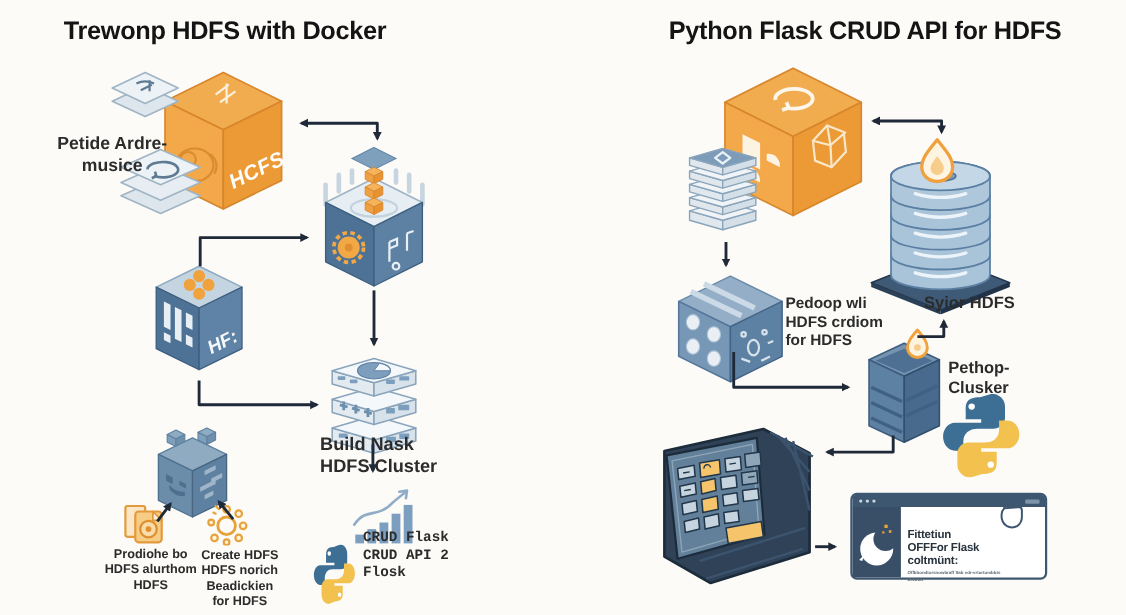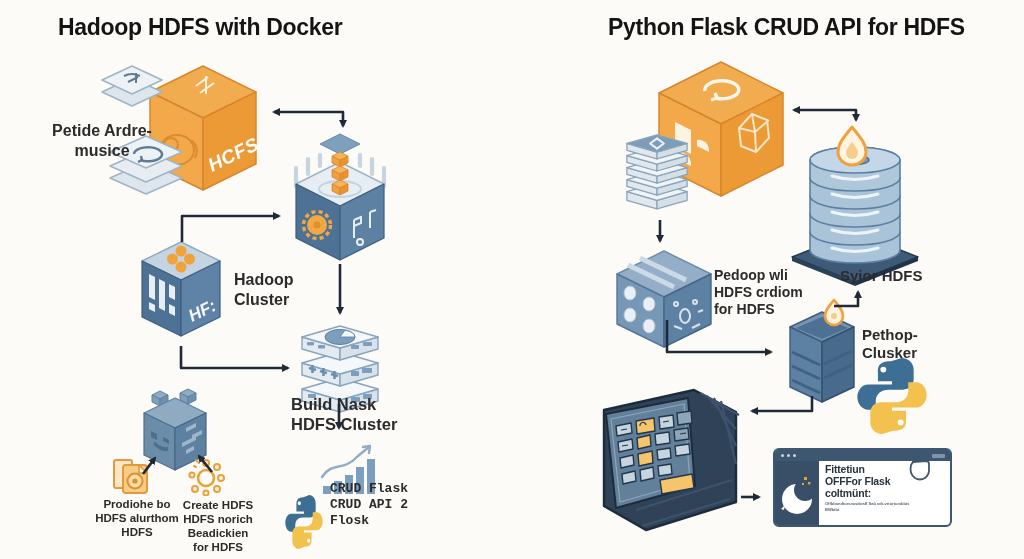--- a/index.html
+++ b/index.html
@@ -12,30 +12,30 @@
   svg text{font-family:"Liberation Sans",sans-serif;}
   .arrows{position:absolute;left:0;top:0;pointer-events:none;}
   
   .browser{position:absolute;left:773px;top:448px;width:179px;height:79px;background:#fff;
            border:2px solid #3E5771;border-radius:6px;box-sizing:border-box;}
   .browser .bar{height:11px;background:#3E5771;border-radius:3px 3px 0 0;position:relative;}
   .browser .bar .dot{position:absolute;top:4px;width:3px;height:3px;border-radius:50%;background:#C9D6E1;}
   .browser .bar .menu{position:absolute;top:3.5px;right:5px;width:13px;height:4px;background:#7E94AB;border-radius:1px;}
   .browser .body{display:flex;height:calc(100% - 11px);}
   .browser .side{width:44px;background:#394F68;position:relative;border-radius:0 0 0 3px;}
-  .browser .content{flex:1;padding:3px 5px 0 6px;}
+  .browser .content{flex:1;padding:20px 5px 0 6px;}
   .browser .head{font-size:10.5px;line-height:1.12;font-weight:bold;color:#27323D;white-space:pre-line;letter-spacing:-0.2px;}
   .browser .fine{margin-top:2px;font-size:4px;line-height:1.5;color:#5A6570;font-weight:bold;white-space:pre-line;}
 </style>
 </head>
 <body>
 
 <div id="stage">
 
-  <div class="abs title" style="left:58px;top:14px;">Hadoop HDFS with Docker</div>
+  <div class="abs title" style="left:58px;top:14px;">Trewonp HDFS with Docker</div>
   <div class="abs title" style="left:608px;top:14px;">Python Flask CRUD API for HDFS</div>
 
   <svg class="abs" style="left:146px;top:62px;" width="114" height="132" viewBox="0 0 114 132">
     <polygon points="57,4 110,30 57,56 4,30" fill="#F2AC50" stroke="#D8862C" stroke-width="1.5" stroke-linejoin="round"></polygon>
     <polygon points="4,30 57,56 57,128 4,102" fill="#F3A84A" stroke="#D8862C" stroke-width="1.5" stroke-linejoin="round"></polygon>
     <polygon points="57,56 110,30 110,102 57,128" fill="#EC9A36" stroke="#D8862C" stroke-width="1.5" stroke-linejoin="round"></polygon>
     <g stroke="#FBF0DC" stroke-width="2" fill="none">
       <path d="M50,24 l12,-9 M54,31 l14,-10 M60,14 l0,18"></path>
     </g>
     <g stroke="#DB8C2E" stroke-width="2" fill="none">
@@ -123,22 +123,20 @@
     <polygon points="45,42 84,23 84,79 45,98" fill="#5F83A6" stroke="#3D5E7E" stroke-width="1.2" stroke-linejoin="round"></polygon>
     <g fill="#E8EFF4">
       <polygon points="13,36 19,39 19,62 13,59"></polygon>
         <polygon points="23,41 29,44 29,73 23,70"></polygon>
       <polygon points="33,46 39,49 39,62 33,59"></polygon>
         <polygon points="33,66 39,69 39,78 33,75"></polygon>
       <polygon points="13,64 19,67 19,74 13,71"></polygon>
     </g>
     <text transform="translate(56,84) rotate(-26)" font-size="17" font-weight="bold" font-style="italic" fill="#F5F8FA">HF:</text>
   </svg>
-  <div class="abs label" style="left:234px;top:270px;font-size:16px;">Hadoop
-Cluster</div>
 
   <svg class="abs" style="left:296px;top:320px;" width="88" height="104" viewBox="0 0 88 104">
     <g stroke="#8AA5BB" stroke-width="1.4" stroke-linejoin="round">
       <polygon points="6,69 44,80 44,92 6,81" fill="#E3EBF1"></polygon>
         <polygon points="44,80 82,69 82,81 44,92" fill="#D7E2EA"></polygon>
       <polygon points="44,58 82,69 44,80 6,69" fill="#F4F8FB"></polygon>
       <polygon points="6,43 44,54 44,66 6,55" fill="#E3EBF1"></polygon>
         <polygon points="44,54 82,43 82,55 44,66" fill="#D7E2EA"></polygon>
       <polygon points="44,32 82,43 44,54 6,43" fill="#F4F8FB"></polygon>
       <polygon points="6,17 44,28 44,40 6,29" fill="#E3EBF1"></polygon>

